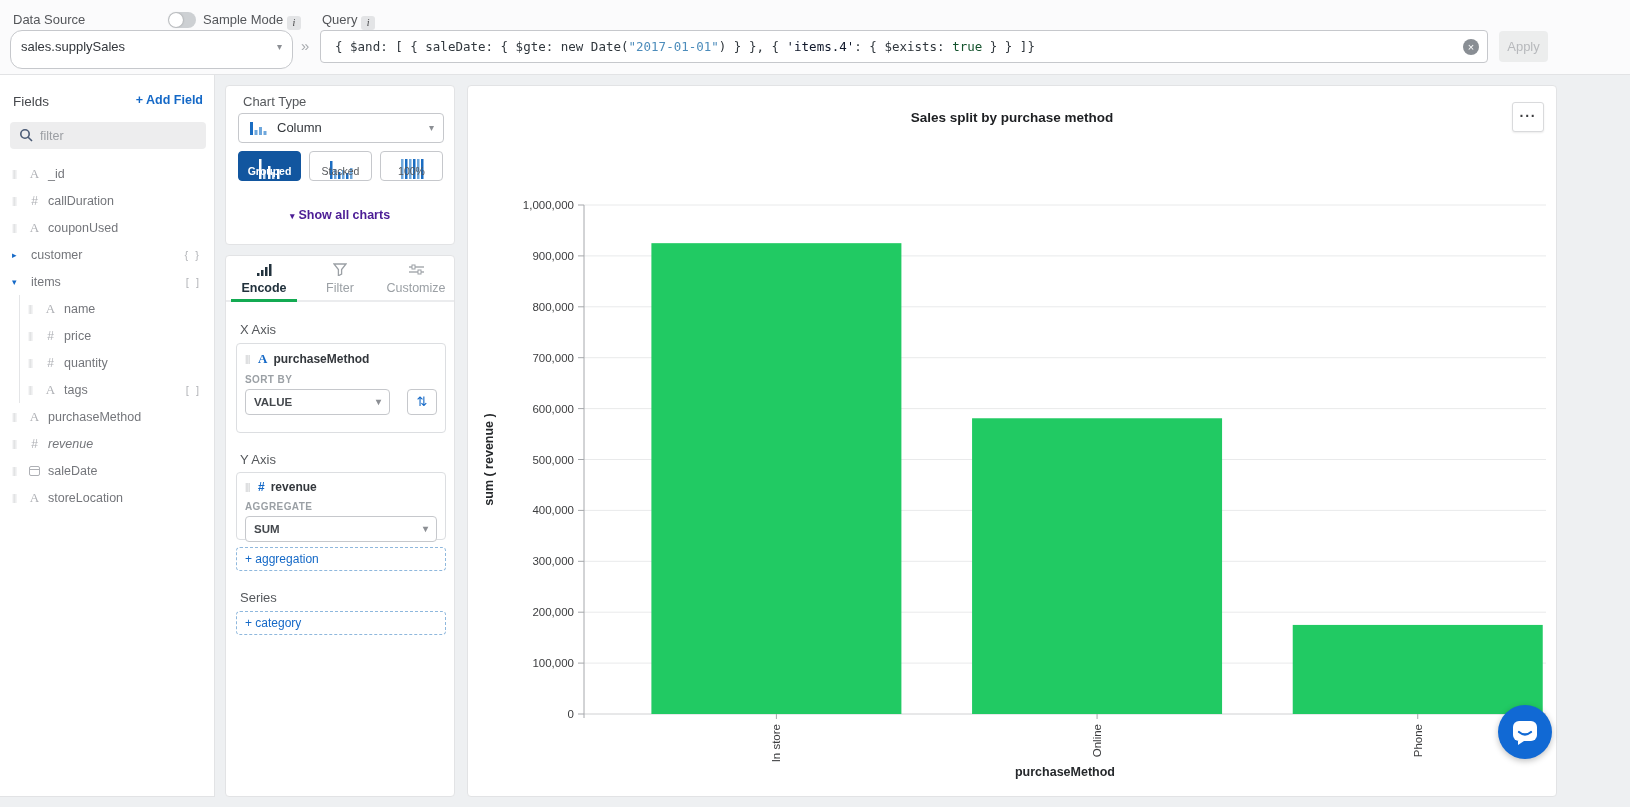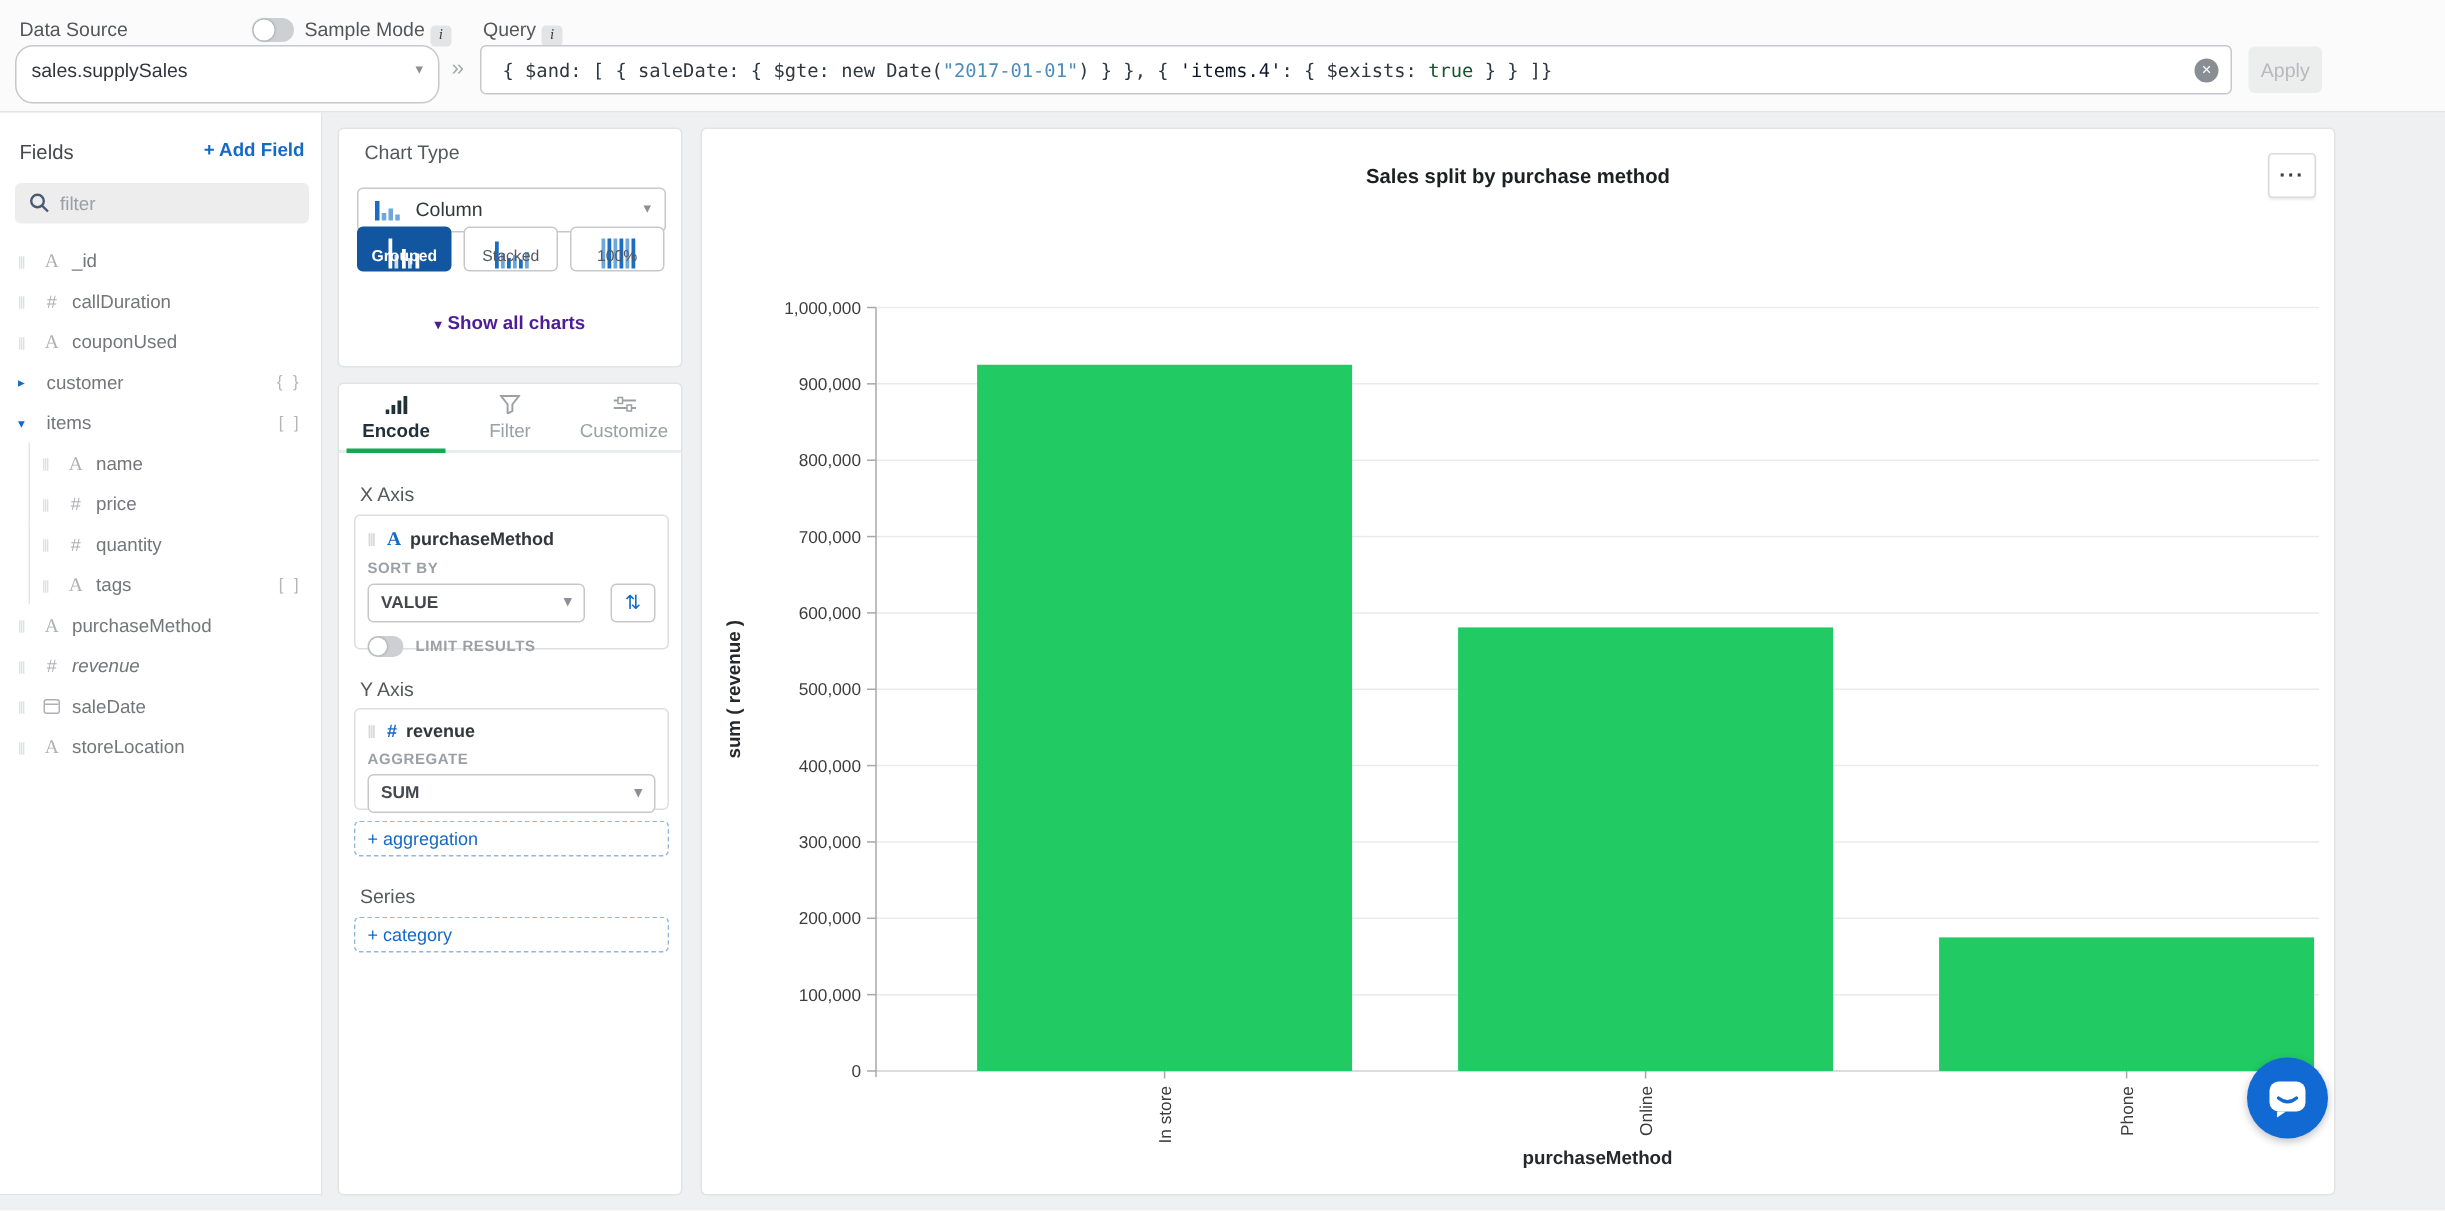--- a/index.html
+++ b/index.html
@@ -40,21 +40,21 @@
   .fchev { width:15px; color:#1569c7; font-size:9px; margin-right:4px; cursor:pointer; }
   .fname.italic { font-style:italic; }
   .fbadge { margin-left:auto; margin-right:14px; color:#b3b5b9; font-size:11px; letter-spacing:2px; }
   .cal { position:relative; width:11px; height:10px; border:1px solid #aeb0b5; border-radius:2px; margin:0 8px 0 2px; flex:none; }
   .cal::before { content:''; position:absolute; left:0; right:0; top:2px; height:1px; background:#aeb0b5; }
 
   
   .card { position:absolute; background:#fff; border:1px solid #e2e3e5; border-radius:4px; }
   .card-charttype { left:225px; top:85px; width:230px; height:160px; }
   .ct-label { position:absolute; left:17px; top:8px; font-size:13px; color:#55585c; }
-  .ct-select { position:absolute; left:12px; top:39px; width:206px; height:30px; border:1px solid #c6c8cc; border-radius:4px; background:#fff; cursor:pointer; }
+  .ct-select { position:absolute; left:12px; top:27px; width:206px; height:30px; border:1px solid #c6c8cc; border-radius:4px; background:#fff; cursor:pointer; }
   .ct-select svg { position:absolute; left:10px; top:6px; }
   .ct-select .val { position:absolute; left:38px; top:0; line-height:28px; font-size:13px; color:#33373c; }
   .ct-select .caret { position:absolute; right:9px; top:0; line-height:28px; color:#8c8f94; font-size:10px; }
   .variants { position:absolute; left:12px; top:65px; display:flex; gap:8px; }
   .vbtn { width:63px; height:30px; border:1px solid #c6c8cc; border-radius:4px; background:#fff; position:relative; cursor:pointer; }
   .vbtn svg { position:absolute; left:50%; transform:translateX(-50%); top:5px; }
   .vbtn .vlab { position:absolute; bottom:3px; width:100%; text-align:center; font-size:10.5px; color:#55585c; }
   .vbtn.selected { background:#12569f; border-color:#12569f; }
   .vbtn.selected .vlab { color:#fff; font-weight:bold; }
   .showall { position:absolute; left:0; width:100%; top:122px; text-align:center; font-size:12.5px; font-weight:bold; color:#4c1d95; cursor:pointer; }
@@ -278,26 +278,20 @@
     <div class="fieldbox" style="top:87px; height:90px;">
       <div class="chip">
         <span class="drag">|||</span>
         <span class="cicon serif">A</span>
         <span>purchaseMethod</span>
       </div>
       <div class="caps">SORT BY</div>
       <div class="ddrow">
         <div class="dd"><span>VALUE</span><span class="caret">▾</span></div>
         <div class="sortbtn">⇅</div>
-      </div>
-      <div class="limitrow">
-        <div class="toggle small">
-            <div class="knob"></div>
-          </div>
-        <span class="caps" style="padding:0;">LIMIT RESULTS</span>
       </div>
     </div>
 
     <div class="sec-label" style="top:196px;">Y Axis</div>
     <div class="fieldbox" style="top:216px; height:68px;">
       <div class="chip">
         <span class="drag">|||</span>
         <span class="cicon">#</span>
         <span>revenue</span>
       </div>

